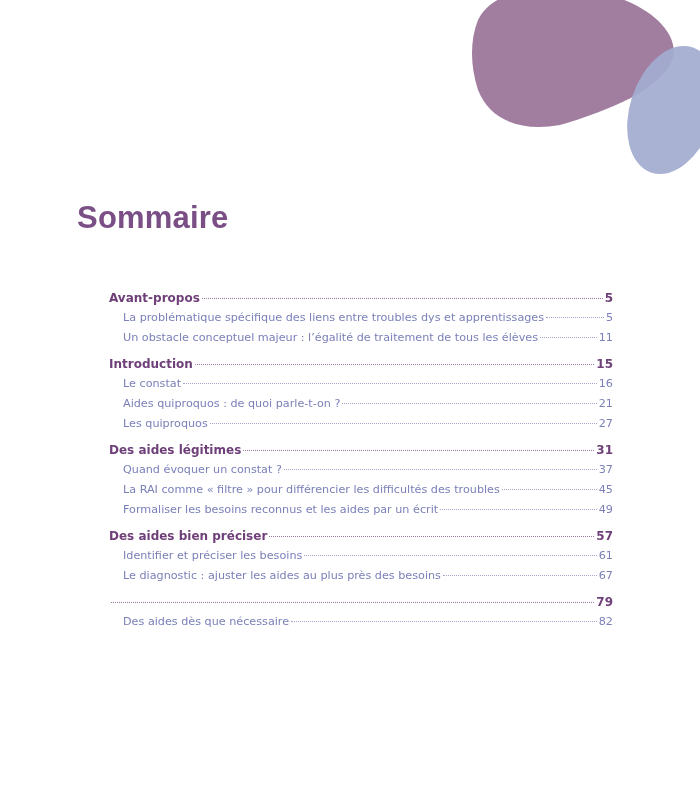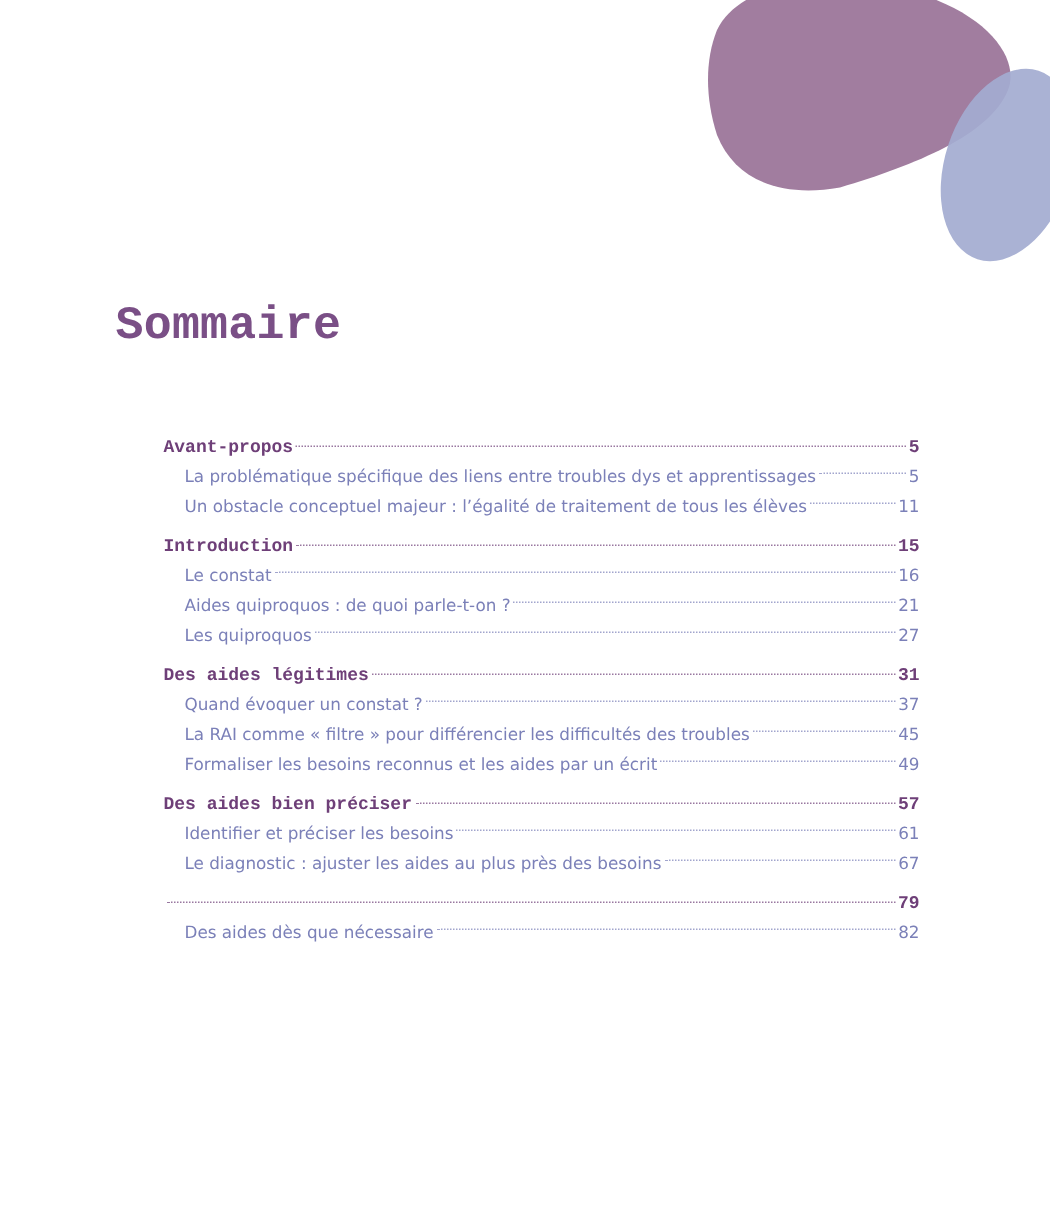--- a/index.html
+++ b/index.html
@@ -4,29 +4,29 @@
 <style>
   html, body { margin: 0; padding: 0; }
   body {
     width: 700px; height: 806px; background: #ffffff; position: relative; overflow: hidden;
     font-family: "DejaVu Sans", sans-serif;
   }
   .blob { position: absolute; }
   .title {
     position: absolute; left: 77px; top: 200px;
     font-size: 31px; font-weight: bold; color: #7a4f86; letter-spacing: 0.2px;
-    font-family: Liberation Mono, monospace;
+    font-family: Liberation Sans, sans-serif;
   }
   .toc { position: absolute; left: 109px; top: 288px; width: 504px; }
   .section { margin-bottom: 6px; }
   .row {
     display: flex; align-items: baseline; height: 20px; line-height: 20px; white-space: nowrap;
   }
-  .row.head { color: #6e3f78; font-weight: bold; font-size: 12px; font-family: Liberation Mono, monospace; }
-  .row.sub { color: #7b80b8; font-size: 11.2px; padding-left: 14px; align-items: center; }
+  .row.head { color: #6e3f78; font-weight: bold; font-size: 12px; }
+  .row.sub { color: #7b80b8; font-size: 11.2px; padding-left: 14px; }
   .row .lbl { flex: 0 0 auto; }
   .row .dots {
     flex: 1 1 auto; overflow: hidden; margin: 0 2px;
     border-bottom: 1px dotted currentColor; height: 1px; position: relative; top: -3px; opacity: 0.7;
   }
   .row .pg { flex: 0 0 auto; text-align: right; }
 </style>
 </head>
 <body>
 

